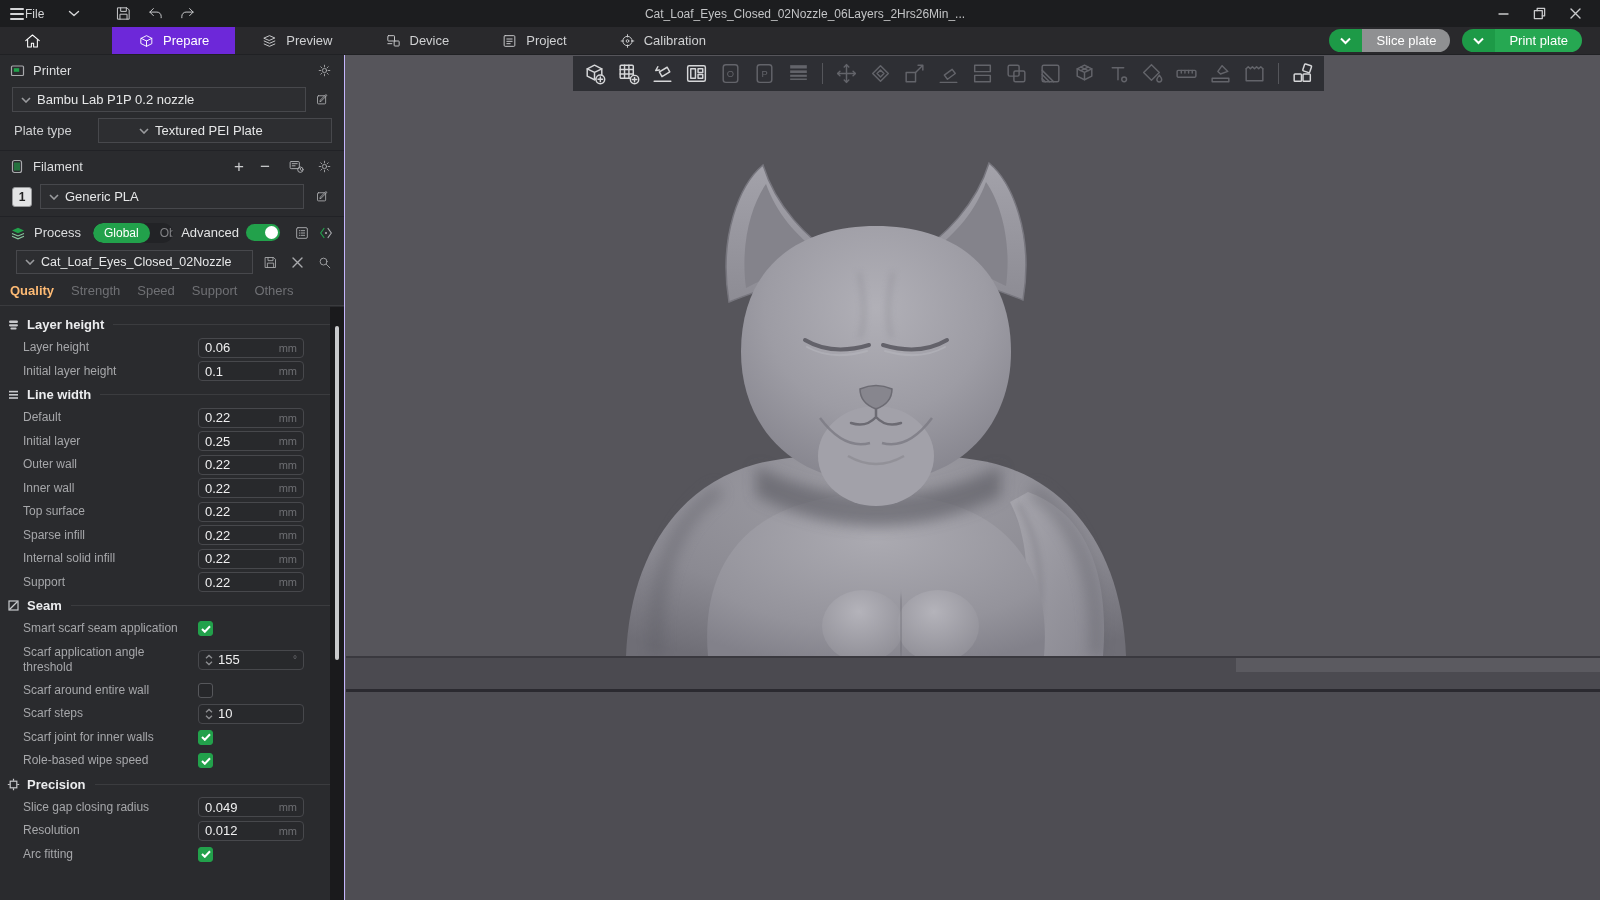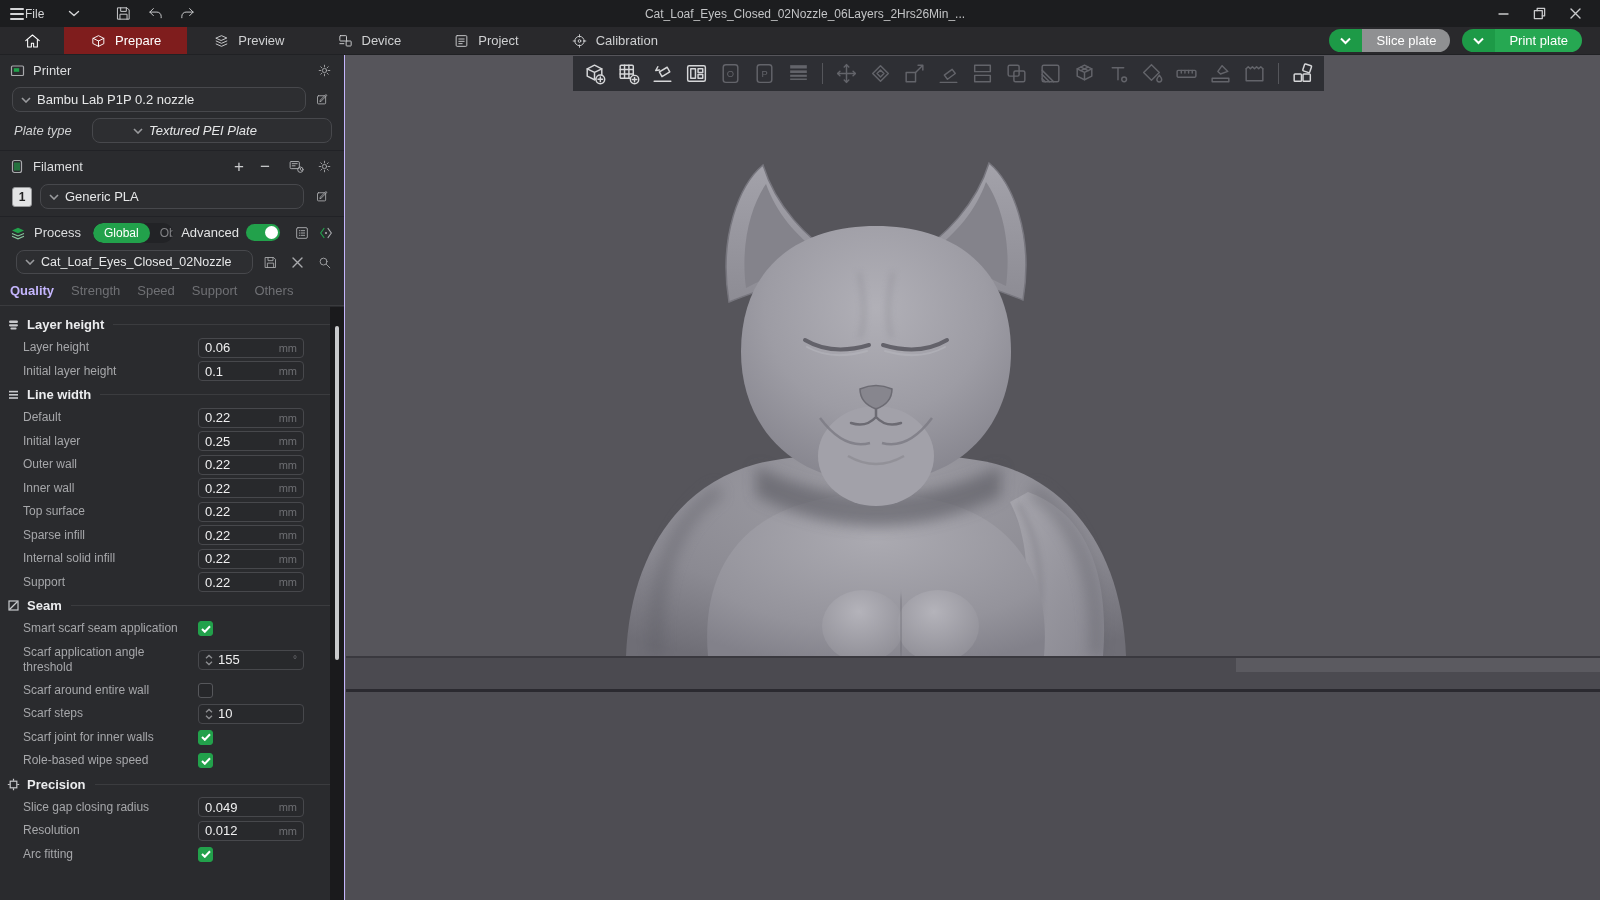--- a/index.html
+++ b/index.html
@@ -16,57 +16,57 @@
   .burger i { display:block; width:14px; height:2px; background:#d4d5d7; border-radius:1px; }
   .tb-title { position:absolute; left:10px; right:0; text-align:center; color:#c3c4c6; font-size:12px; pointer-events:none; }
   .tb-right { margin-left:auto; display:flex; align-items:center; gap:14px; padding-right:14px; z-index:2; color:#c9cacc; }
   .tb-btn { width:22px; height:22px; display:flex; align-items:center; justify-content:center; color:#c9cacc; }
 
   
   .tabbar { position:absolute; left:0; top:27px; width:1600px; height:28px; background:#29292c;
     display:flex; align-items:stretch; color:#cfd0d2; font-size:13px; z-index:49; border-bottom:1px solid #202124; }
   .home-btn { width:64px; display:flex; align-items:center; justify-content:center; color:#fff; }
   .tab { display:flex; align-items:center; gap:8px; padding:0 26px; cursor:default; }
-  .tab.active { background:#7f1d1d; color:#fff; }
+  .tab.active { background:#6d28d9; color:#fff;margin-left:48px; }
   .tab .ticon { color:inherit; }
   .tabbar-right { margin-left:auto; display:flex; align-items:center; gap:12px; padding-right:18px; }
   .pillbtn { height:23px; border-radius:12px; overflow:hidden; display:flex; align-items:stretch; font-size:13px; color:#fff; }
   .pill-chev { width:33px; background:#1d9a47; display:flex; align-items:center; justify-content:center; }
   .pill-chev svg { stroke:#fff; stroke-width:2; fill:none; }
   .pill-body { display:flex; align-items:center; padding:0 14px; }
   .pill-body.gray { background:#8f9092; }
   .pill-body.green { background:#26a852; }
 
   
   .sidebar { position:absolute; left:0; top:55px; width:345px; height:845px; background:#2a2b2e;
     color:#c7c8ca; font-size:12px; border-right:1px solid #c4b5fd; z-index:40; }
   .sec-head { display:flex; align-items:center; gap:8px; height:27px; padding:0 10px; font-size:13px; color:#dcdddf; }
   .sec-head .grow { flex:1; }
   .sec-head .hico { color:#a9aaad; }
-  .combo { height:25px; background:#2d2e31; border:1px solid #47484c; border-radius:8px;
+  .combo { height:25px; background:#2d2e31; border:1px solid #47484c; border-radius:0;
     display:flex; align-items:center; gap:6px; padding:0 8px; color:#e6e7e8; font-size:13px; }
   .chev { stroke:#9a9b9e; stroke-width:1.6; fill:none; }
   .row-pad { padding:0 12px; }
   .divider { height:1px; background:#212226; margin:7px 0 2px 0; }
-  .plate-row { display:flex; align-items:center; gap:10px; margin-top:6px;font-style:italic; }
+  .plate-row { display:flex; align-items:center; gap:16px; margin-top:6px; }
   .plate-row .lbl { width:70px; color:#cfd0d2; font-size:13px; padding-left:2px; }
   .slot-badge { width:20px; height:20px; background:#e3e4e5; color:#222; border-radius:3px;
     display:flex; align-items:center; justify-content:center; font-size:12px; font-weight:bold; border:1px solid #97989a; }
   .fil-row { display:flex; align-items:center; gap:8px; }
   .icon-btn { color:#a9aaad; display:flex; align-items:center; justify-content:center; width:20px; height:20px; }
   .plusminus { font-size:17px; color:#cbccce; width:18px; text-align:center; line-height:18px; }
   .scope-pill { background:#222326; border-radius:10px; display:flex; align-items:center; height:20px; overflow:hidden; margin-left:4px; }
   .scope-global { background:#22a14b; color:#fff; border-radius:10px; padding:0 11px; height:20px; display:flex; align-items:center; font-size:12px; }
   .scope-objects { color:#808184; padding:0 10px; font-size:12px; }
   .adv { margin-left:auto; display:flex; align-items:center; gap:7px; color:#e2e3e4; font-size:13px; }
   .toggle { width:34px; height:17px; border-radius:9px; background:#22a14b; position:relative; }
   .toggle .knob { position:absolute; right:2px; top:2px; width:13px; height:13px; border-radius:50%; background:#fff; }
   .ptabs { display:flex; align-items:center; gap:17px; padding:9px 10px 7px 10px; font-size:13px; border-bottom:1px solid #3a3b3e; }
   .ptab { color:#6f7074; }
-  .ptab.active { color:#c4b5fd; font-weight:bold; }
+  .ptab.active { color:#fdba74; font-weight:bold; }
 
   
   .settings { position:absolute; left:0; top:252px; right:14px; bottom:0; overflow:hidden; padding-top:6px; }
   .g-head { display:flex; align-items:center; gap:7px; height:23px; padding-left:7px; color:#ebecee; font-weight:bold; font-size:13px; }
   .g-head .gline { flex:1; height:1px; background:#3b3c3f; margin-left:2px; }
   .g-head .gico { color:#c9cacd; }
   .srow { display:flex; align-items:center; min-height:23.5px; padding-left:23px; }
   .srow .slabel { flex:1; color:#a6a7aa; font-size:12px; line-height:1.25; padding-right:6px; }
   .ctrl { width:106px; flex:none; margin-right:26px; display:flex; align-items:center; }
   .vbox { width:106px; height:20px; background:#28292c; border:1px solid #47484c; border-radius:4px;

